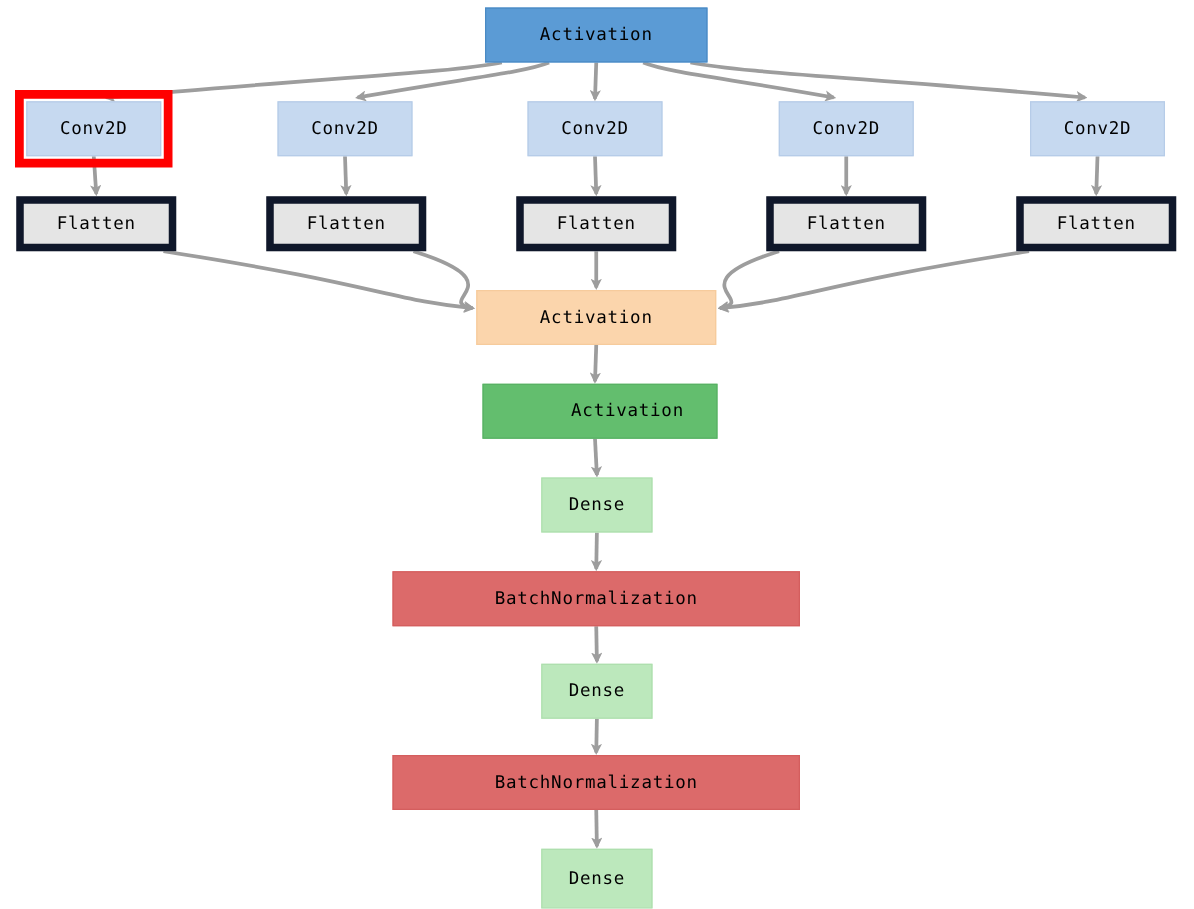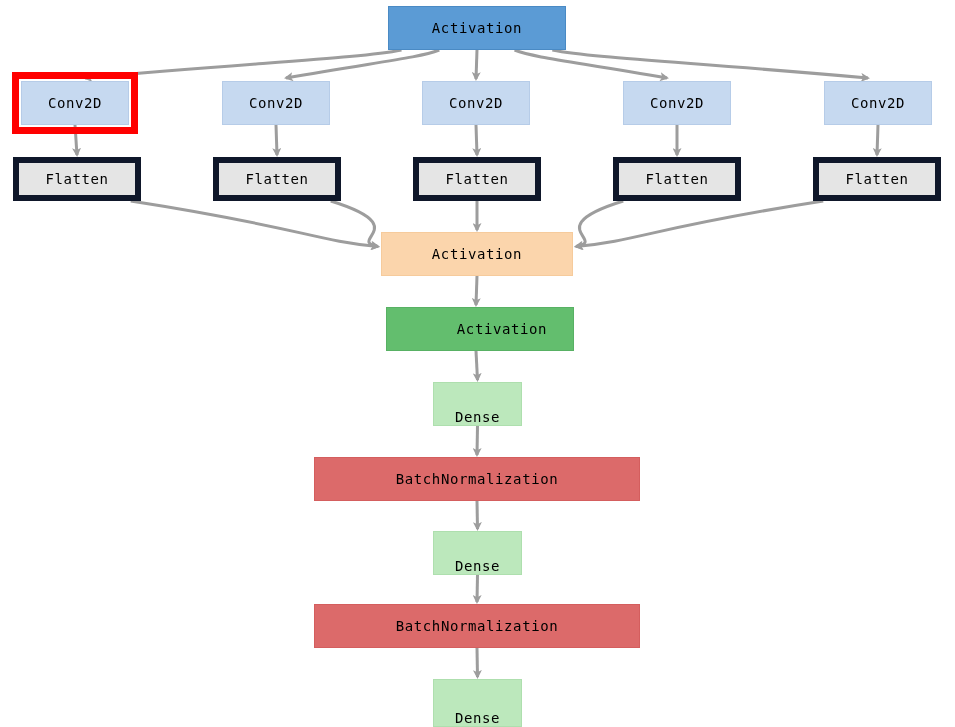--- a/index.html
+++ b/index.html
@@ -52,21 +52,20 @@
     background: #FBD5AC;
     border: 1px solid #f6cb9c;
   }
   .node-activation {
     background: #63BE6E;
     border: 1px solid #58b164;
   }
   .node-dense {
     background: #BCE8BC;
     border: 1px solid #aedfae;
-    align-items: flex-end;
   }
   .node-batchnorm {
     background: #DC6A6A;
     border: 1px solid #d45e5e;
     align-items: center;
   }
   .highlight-box {
     position: absolute;
     box-sizing: border-box;
     border: 7px solid #FF0000;

